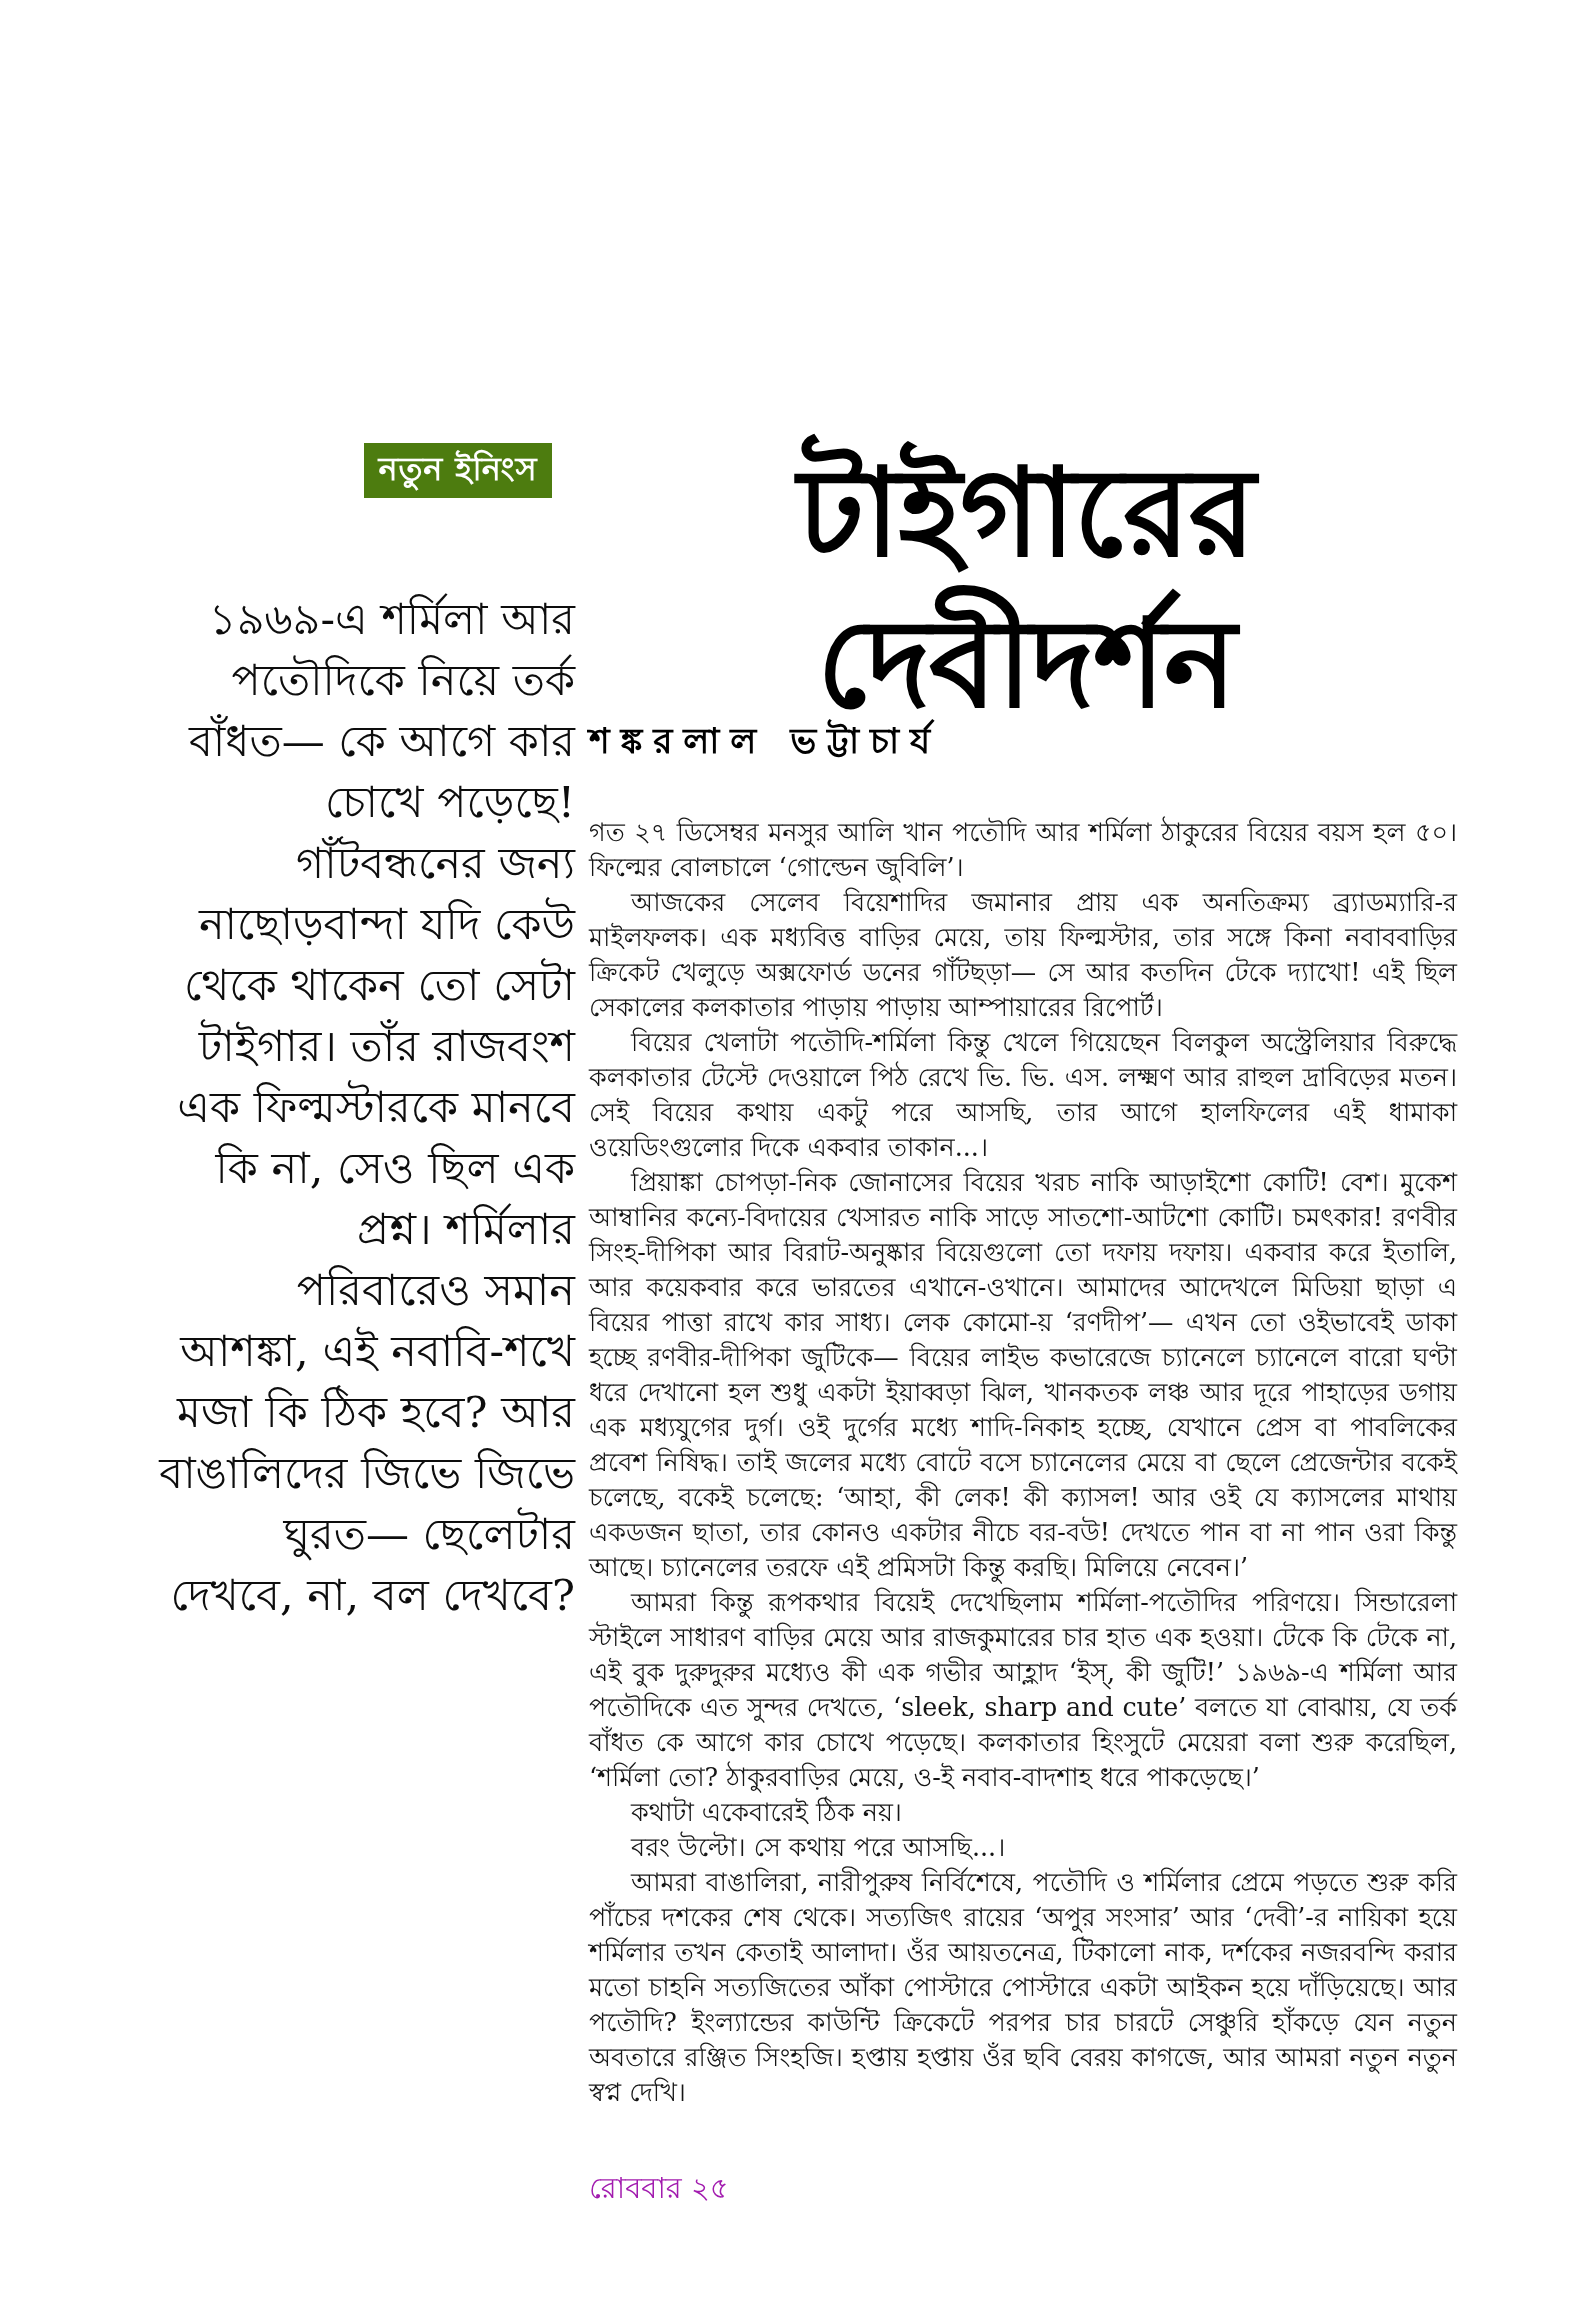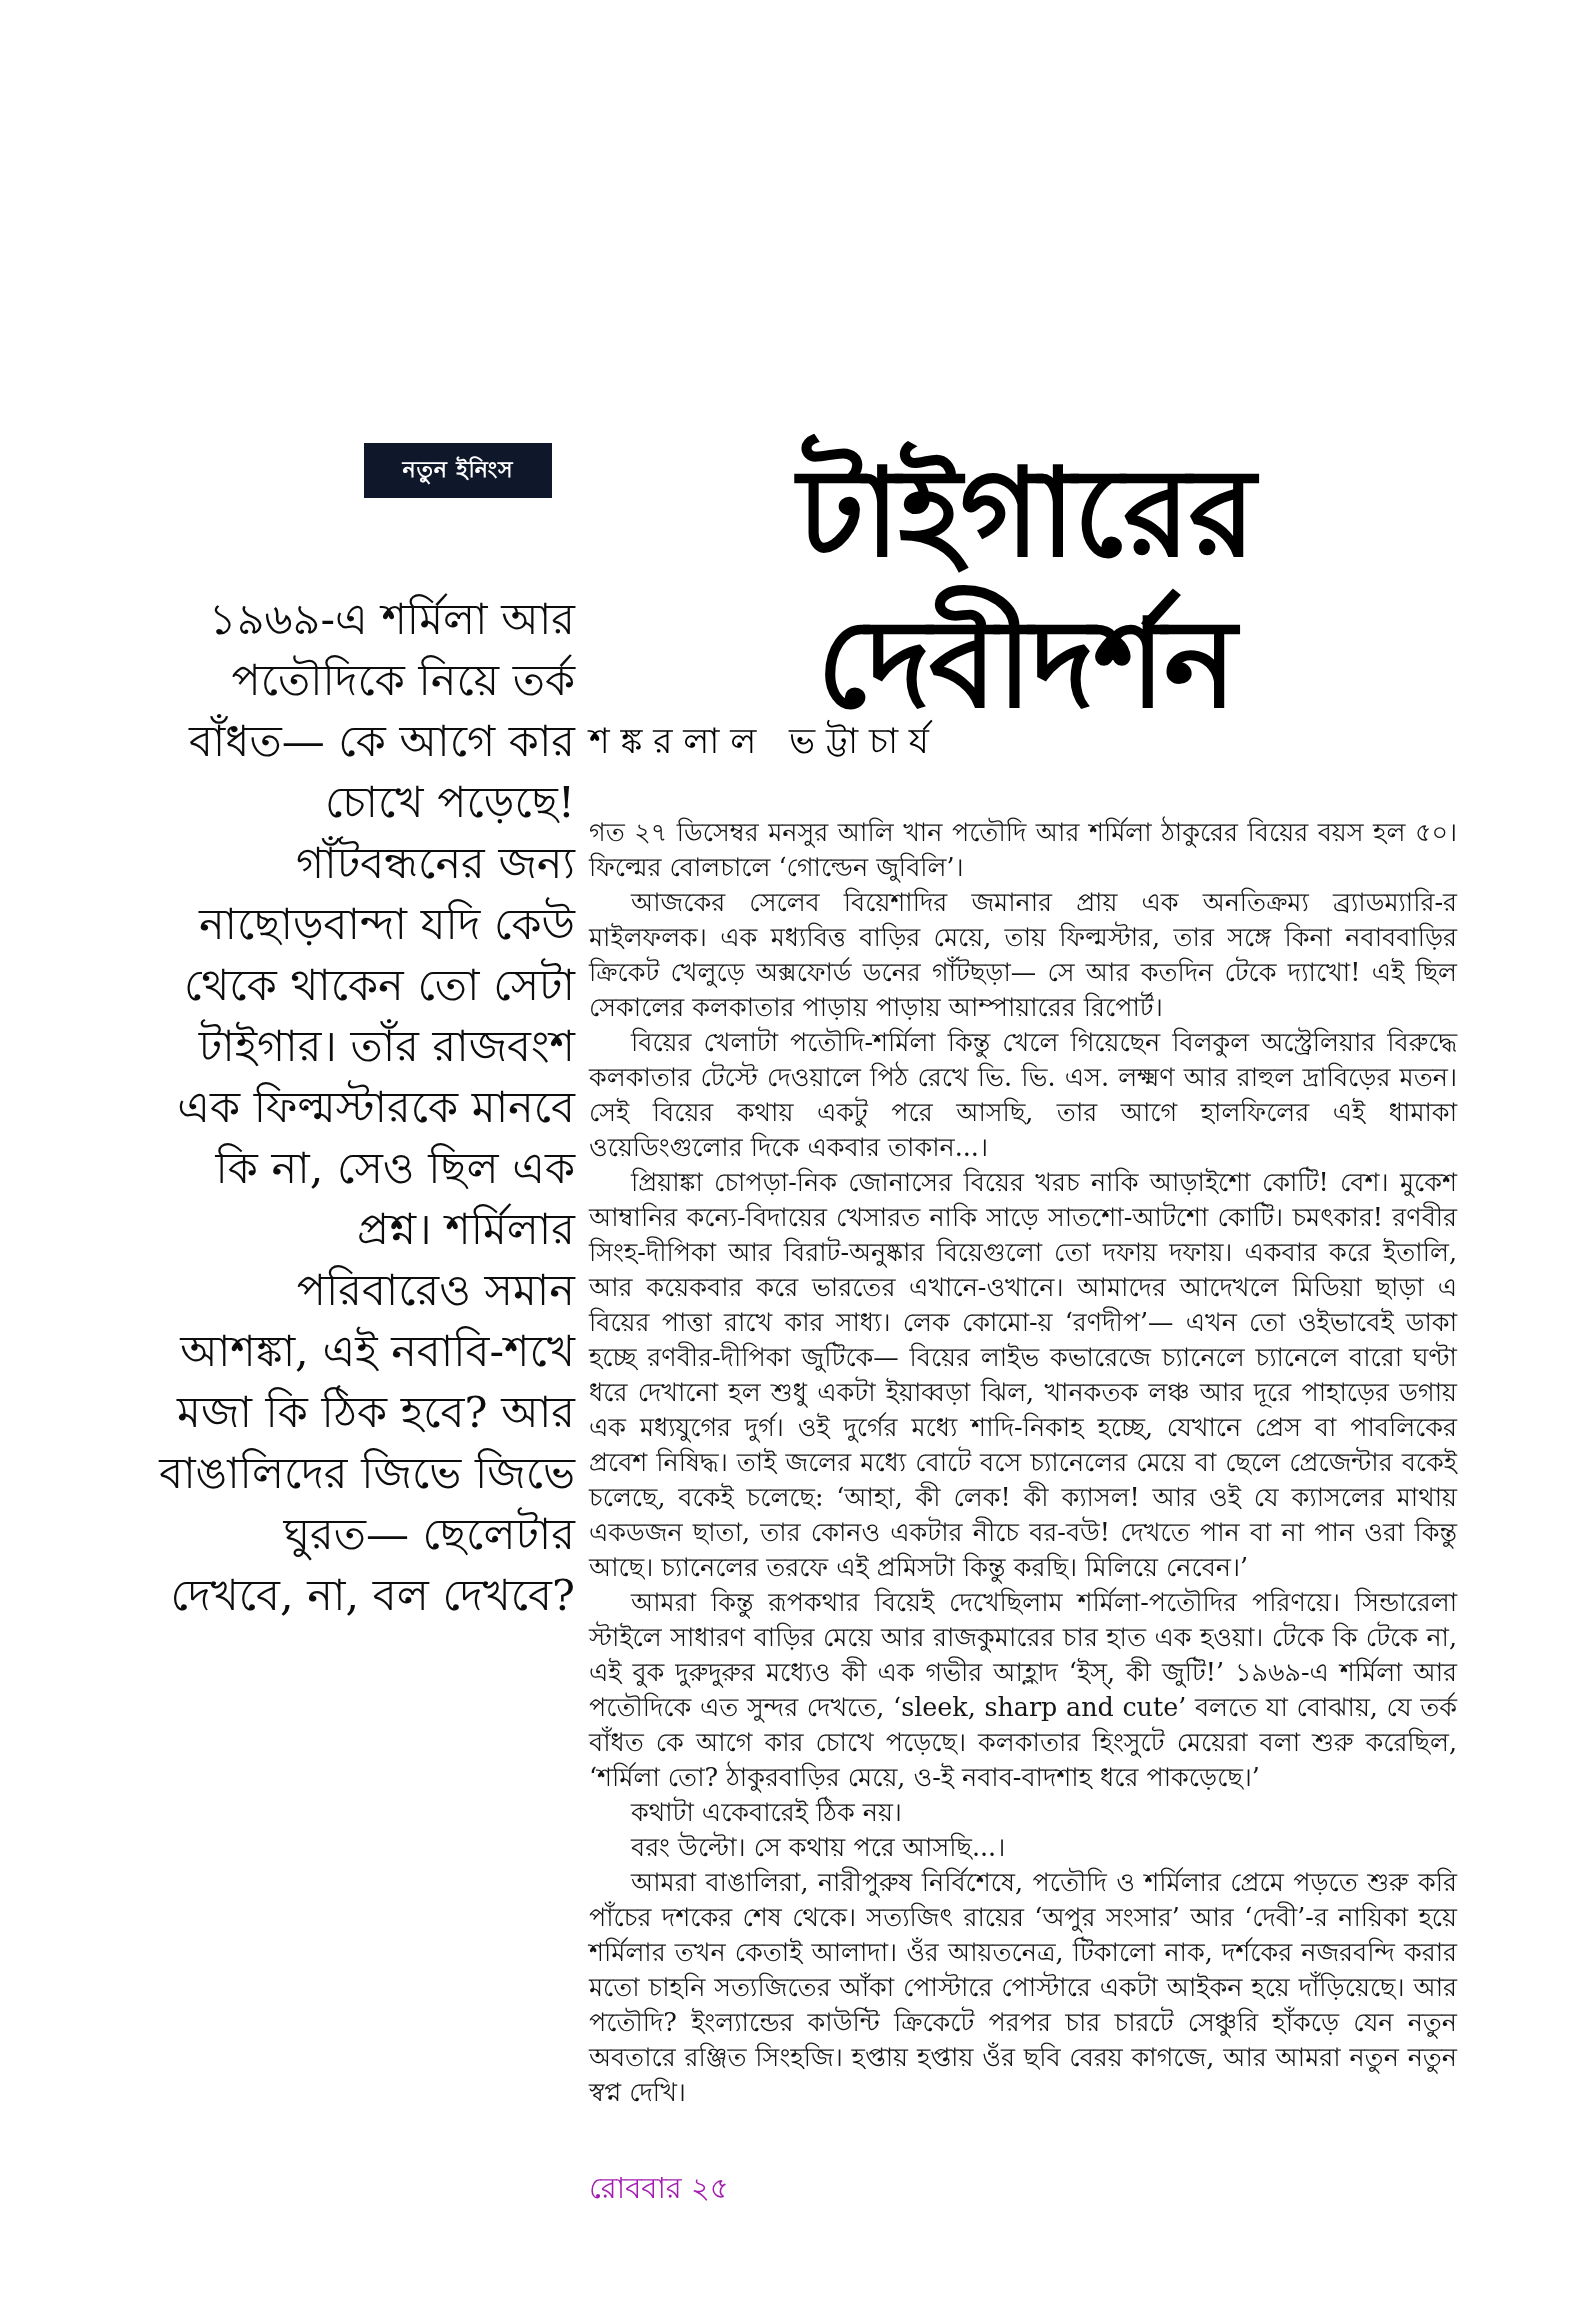--- a/index.html
+++ b/index.html
@@ -5,35 +5,35 @@
   html,body{margin:0;padding:0;}
   body{
     width:1591px;height:2319px;position:relative;background:#ffffff;
     font-family:"DejaVu Sans","Liberation Sans",sans-serif;
     color:#111111;overflow:hidden;
   }
   .page{position:absolute;inset:0;}
 
   .kicker-badge{
     position:absolute;left:364px;top:443px;width:188px;height:55px;
-    background:#0f172a;color:#ffffff;
+    background:#4d7c0f;color:#ffffff;
     display:flex;align-items:center;justify-content:center;
-    font-size:22px;font-weight:bold;letter-spacing:0.8px;
+    font-size:32px;font-weight:bold;letter-spacing:0.8px;
   }
 
   .headline{
     position:absolute;left:587px;top:356px;width:878px;
     font-weight:900;color:#000000;
     font-size:122px;line-height:151px;letter-spacing:-1.5px;
   }
   .headline .line{white-space:nowrap;text-align:center;}
 
   .byline{
     position:absolute;left:589px;top:714px;width:870px;
-    font-size:35px;font-weight:400;color:#000000;
+    font-size:35px;font-weight:700;color:#000000;
     letter-spacing:10.8px;white-space:nowrap;
   }
 
   .lede-col{
     position:absolute;left:142px;top:548px;width:433px;
     text-align:right;color:#0d0d0d;
     font-family:"DejaVu Serif","Liberation Serif",serif;
     font-size:43px;line-height:61px;font-weight:500;margin-top:41px;
   }
   .lede-col .lede-line{white-space:nowrap;}

